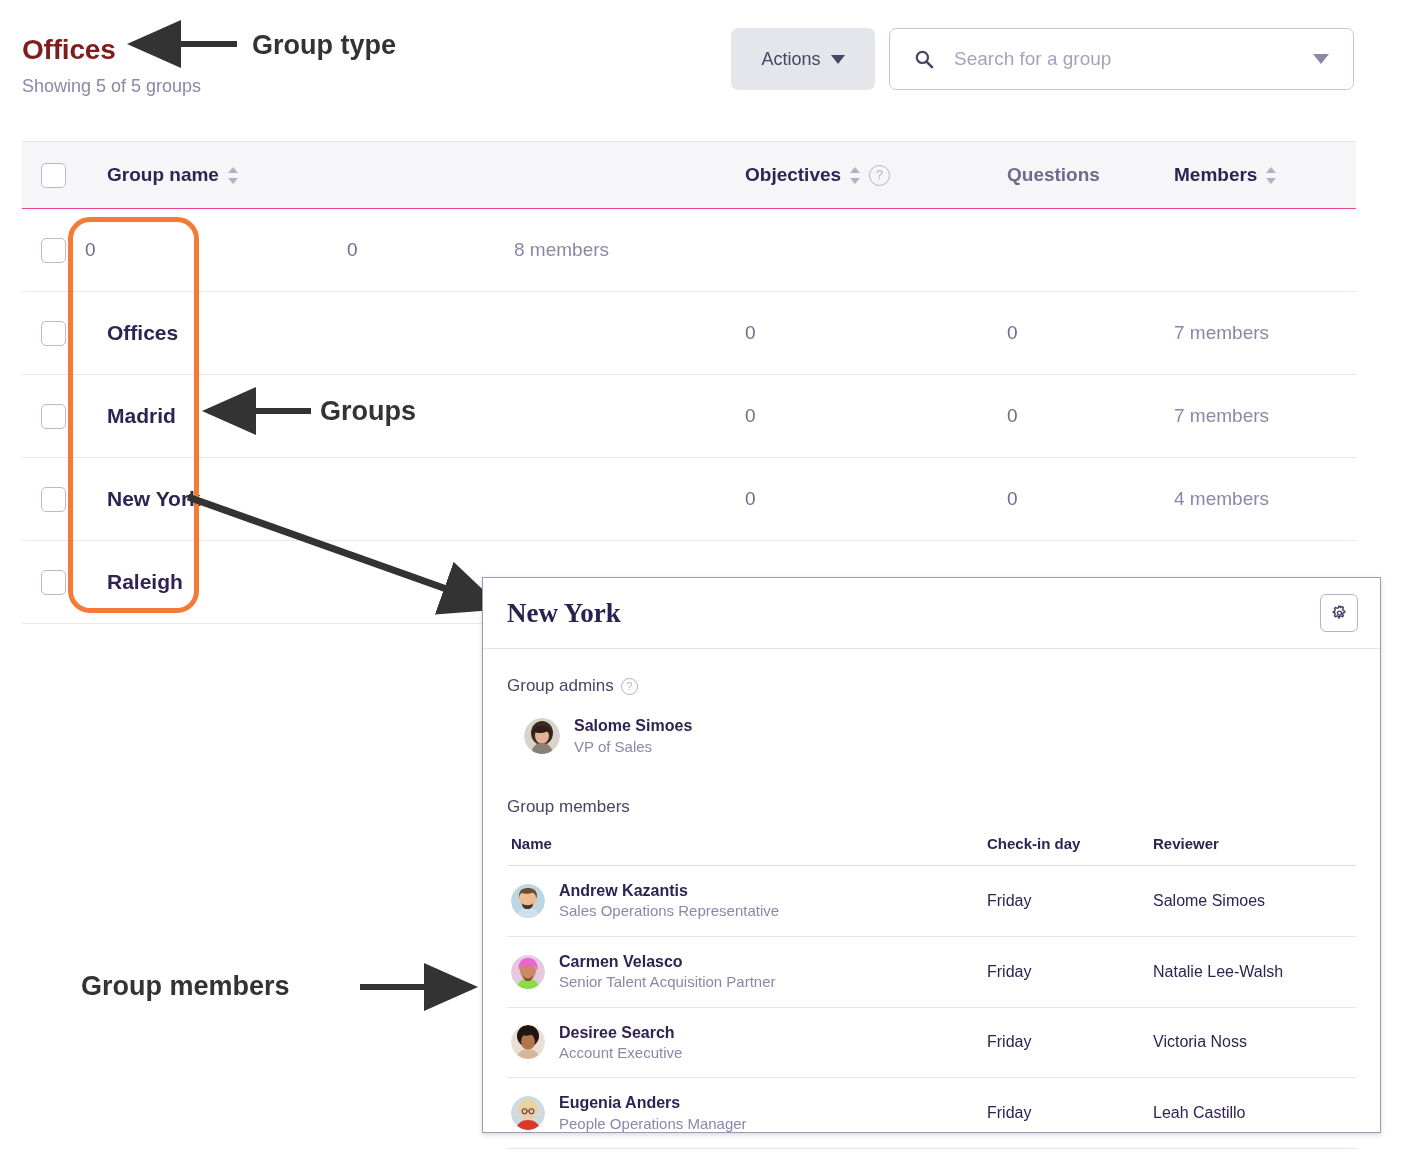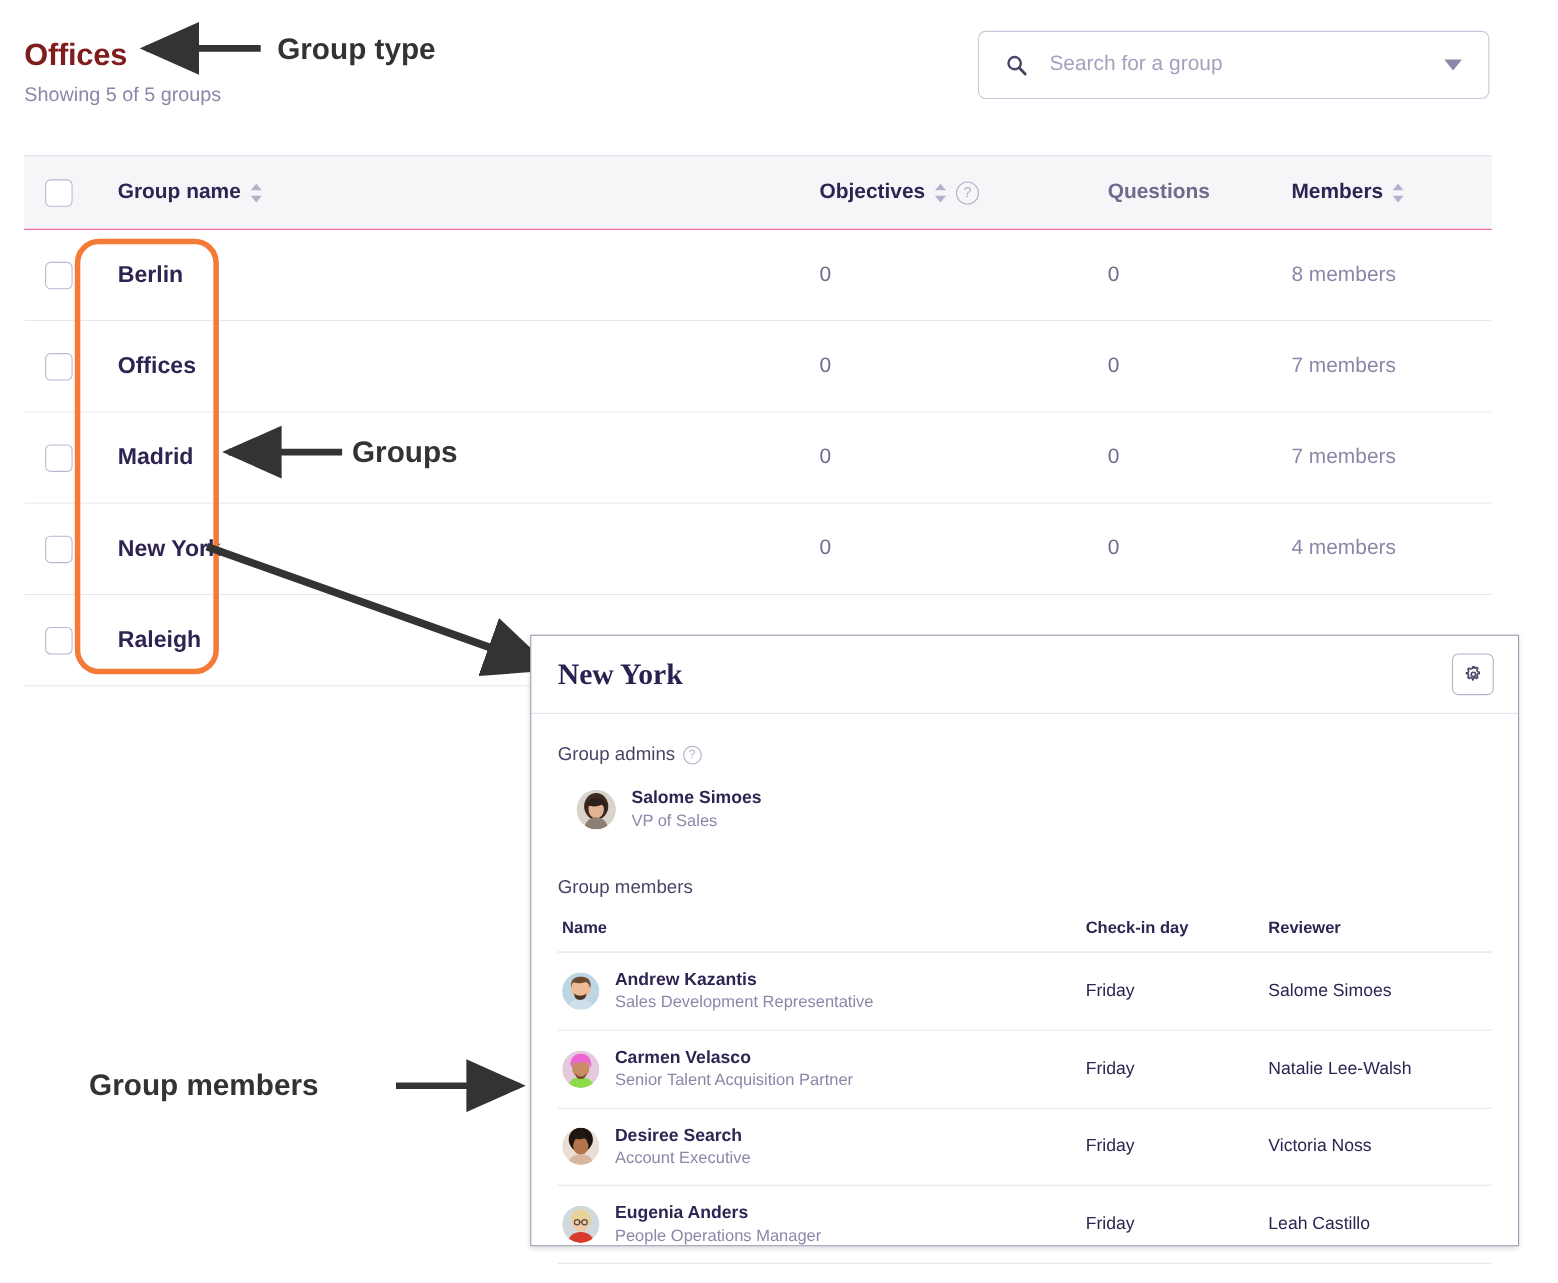--- a/index.html
+++ b/index.html
@@ -263,20 +263,24 @@
 </style>
 </head>
 <body>
 
 <div id="canvas">
 
   <div class="header">
     <div class="page-title">Offices</div>
     <div class="page-sub">Showing 5 of 5 groups</div>
 
+    <button class="actions-btn">
+      <span>Actions</span>
+      <span class="caret-down"></span>
+    </button>
 
     <div class="searchbox">
       <svg class="search-icon" viewBox="0 0 20 20">
         <circle cx="8.4" cy="8.4" r="5.6" fill="none" stroke="#4a4466" stroke-width="2.2"></circle>
         <line x1="12.7" y1="12.9" x2="18" y2="18.2" stroke="#4a4466" stroke-width="2.6" stroke-linecap="round"></line>
       </svg>
       <input class="search-input" type="text" placeholder="Search for a group" style="">
       <span class="search-caret"></span>
     </div>
   </div>
@@ -307,23 +311,20 @@
         <span class="th-txt">
           <span>Members</span>
           <span class="sorter"></span>
         </span>
       </div>
     </div>
 
     <div class="row">
       <div class="cb-cell">
         <span class="cb"></span>
-      </div>
-      <div class="c-name">
-        <span class="group-name">Berlin</span>
       </div>
       <div class="c-obj cell-num">0</div>
       <div class="c-que cell-num">0</div>
       <div class="c-mem cell-mem">8 members</div>
     </div>
 
     <div class="row">
       <div class="cb-cell">
         <span class="cb"></span>
       </div>
@@ -467,21 +468,21 @@
                   <g clip-path="url(#c0)">
                     <rect width="34" height="34" fill="#bcd6e4"></rect>
                     <ellipse cx="17" cy="14" rx="9" ry="9.5" fill="#edbb95"></ellipse>
                     <path d="M5 34c1-7 6-10 12-10s11 3 12 10z" fill="#cfe0ea"></path>
                     <path d="M8 12c0-6 4-8 9-8s9 2 9 8c0 1-.8 2-.8 2-.5-4-2.5-5-4.2-5.3-3 1.4-7.6 1.4-10.6.3-1.3 1.2-2 2.8-2.2 5C8.2 14 8 13 8 12z" fill="#6d4b33"></path>
                     <path d="M11 19c1.5 3 9.5 3 11 0 0 4-2 6-5.5 6S11 23 11 19z" fill="#4a3326"></path>
                   </g>
                 </svg>
                 <div>
                   <div class="person-name">Andrew Kazantis</div>
-                  <div class="person-role">Sales Development Representative</div>
+                  <div class="person-role">Sales Operations Representative</div>
                 </div>
               </div>
             </td>
             <td class="cell-txt">Friday</td>
             <td class="cell-txt">Salome Simoes</td>
           </tr>
 
           <tr>
             <td>
               <div class="m-name-cell">

